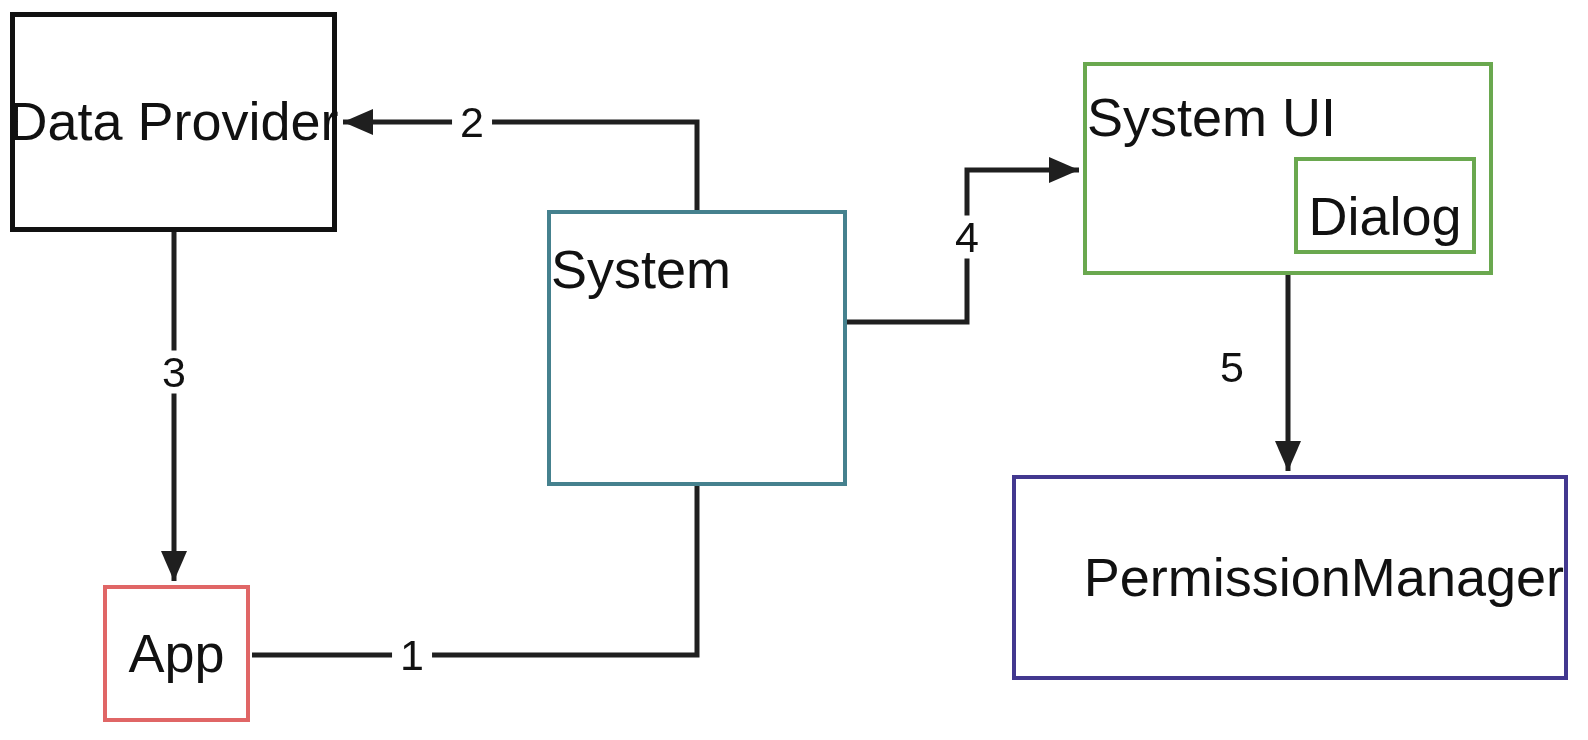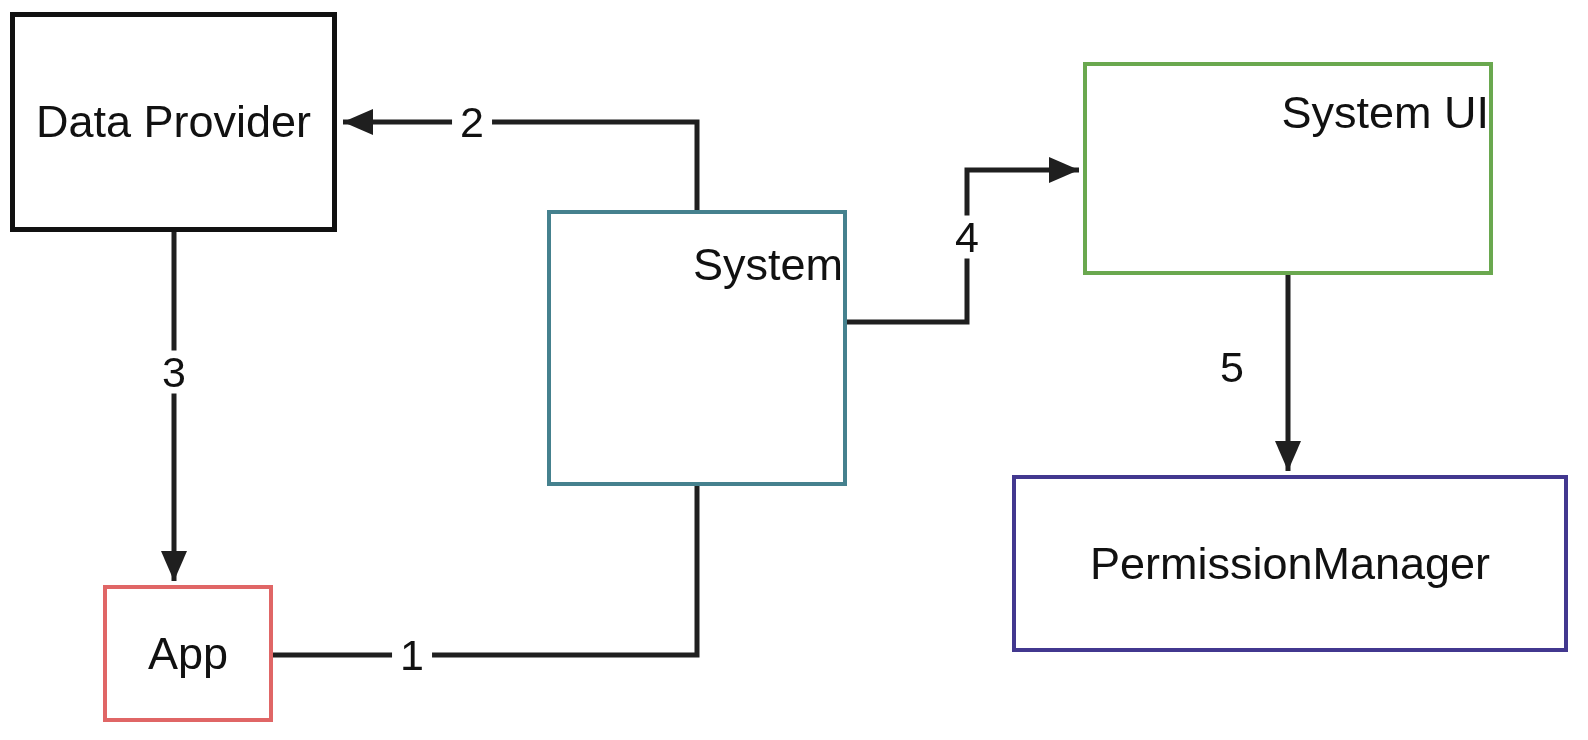--- a/index.html
+++ b/index.html
@@ -17,34 +17,34 @@
     left: 0; top: 0;
     width: 1588px; height: 740px;
   }
   .box {
     position: absolute;
     box-sizing: border-box;
     background: #ffffff;
     display: flex;
     align-items: center;
     justify-content: center;
-    font-size: 45px;
+    font-size: 54px;
     line-height: 1.1;
     white-space: nowrap;
   }
   .box.top-label {
     align-items: flex-start;
-    justify-content: flex-end;
+    justify-content: flex-start;
   }
   .box-data-provider {
     left: 10px; top: 12px; width: 327px; height: 220px;
     border: 5px solid #111111;
   }
   .box-app {
-    left: 103px; top: 585px; width: 170px; height: 137px;
+    left: 103px; top: 585px; width: 147px; height: 137px;
     border: 4px solid #e06666;
   }
   .box-system {
     left: 547px; top: 210px; width: 300px; height: 276px;
     border: 4px solid #45818e;
   }
   .box-system .box-title { margin-top: 26px; }
   .box-app-ops {
     left: 23px; top: 105px; width: 247px; height: 93px;
     border: 4px solid #45818e;
@@ -52,22 +52,23 @@
   .box-system-ui {
     left: 1083px; top: 62px; width: 410px; height: 213px;
     border: 4px solid #6aa84f;
   }
   .box-system-ui .box-title { margin-top: 22px; }
   .box-dialog {
     left: 207px; top: 91px; width: 182px; height: 97px;
     border: 4px solid #6aa84f;
   }
   .box-permission-manager {
-    left: 1012px; top: 475px; width: 556px; height: 177px;
+    left: 1012px; top: 475px; width: 556px; height: 205px;
     border: 4px solid #42388f;
+    justify-content: flex-end;
   }
   .num-label {
     position: absolute;
     transform: translate(-50%, -50%);
     background: #ffffff;
     font-size: 43px;
     padding: 0 8px;
     line-height: 1.0;
   }
   .num-1 { left: 412px;  top: 655px; }
@@ -106,20 +107,23 @@
   <div class="box box-app">
     <span class="box-title">App</span>
   </div>
 
   <div class="box box-system top-label">
     <span class="box-title">System</span>
   </div>
 
   <div class="box box-system-ui top-label">
     <span class="box-title">System UI</span>
+    <div class="box box-dialog">
+      <span class="box-title">Dialog</span>
+    </div>
   </div>
 
   <div class="box box-permission-manager">
     <span class="box-title">PermissionManager</span>
   </div>
 
   <div class="num-label num-1">1</div>
   <div class="num-label num-2">2</div>
   <div class="num-label num-3">3</div>
   <div class="num-label num-4">4</div>

